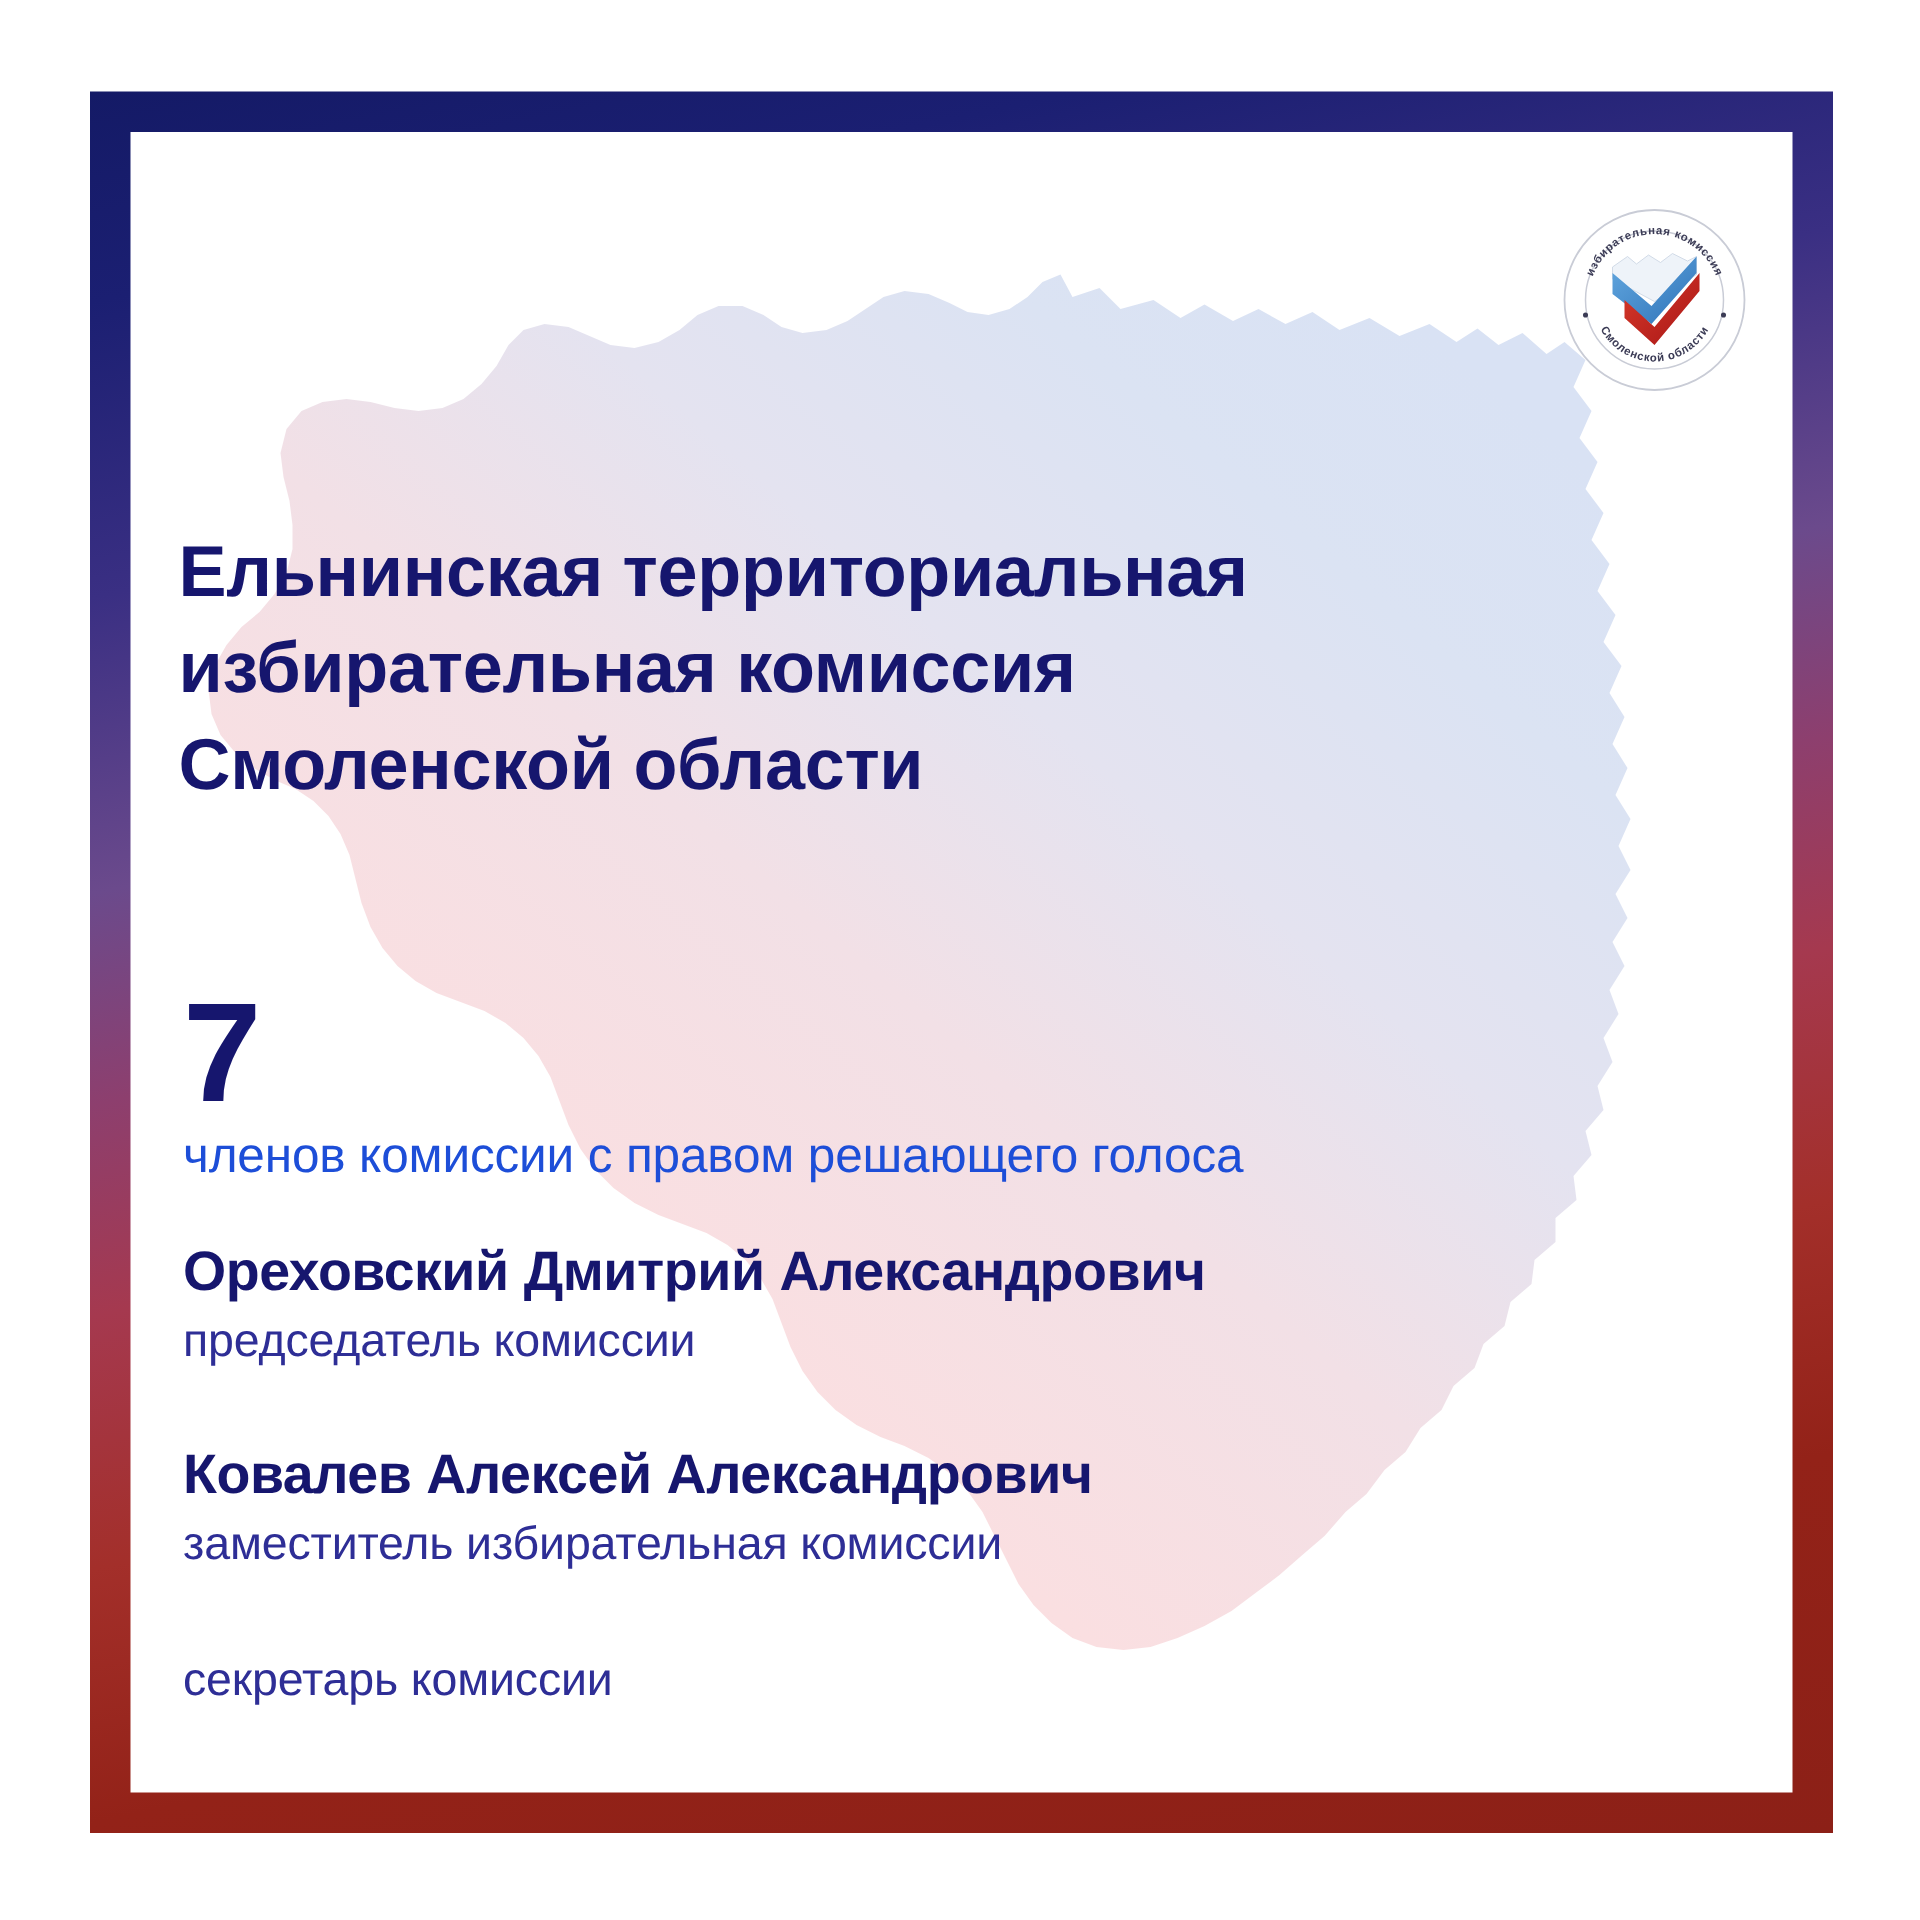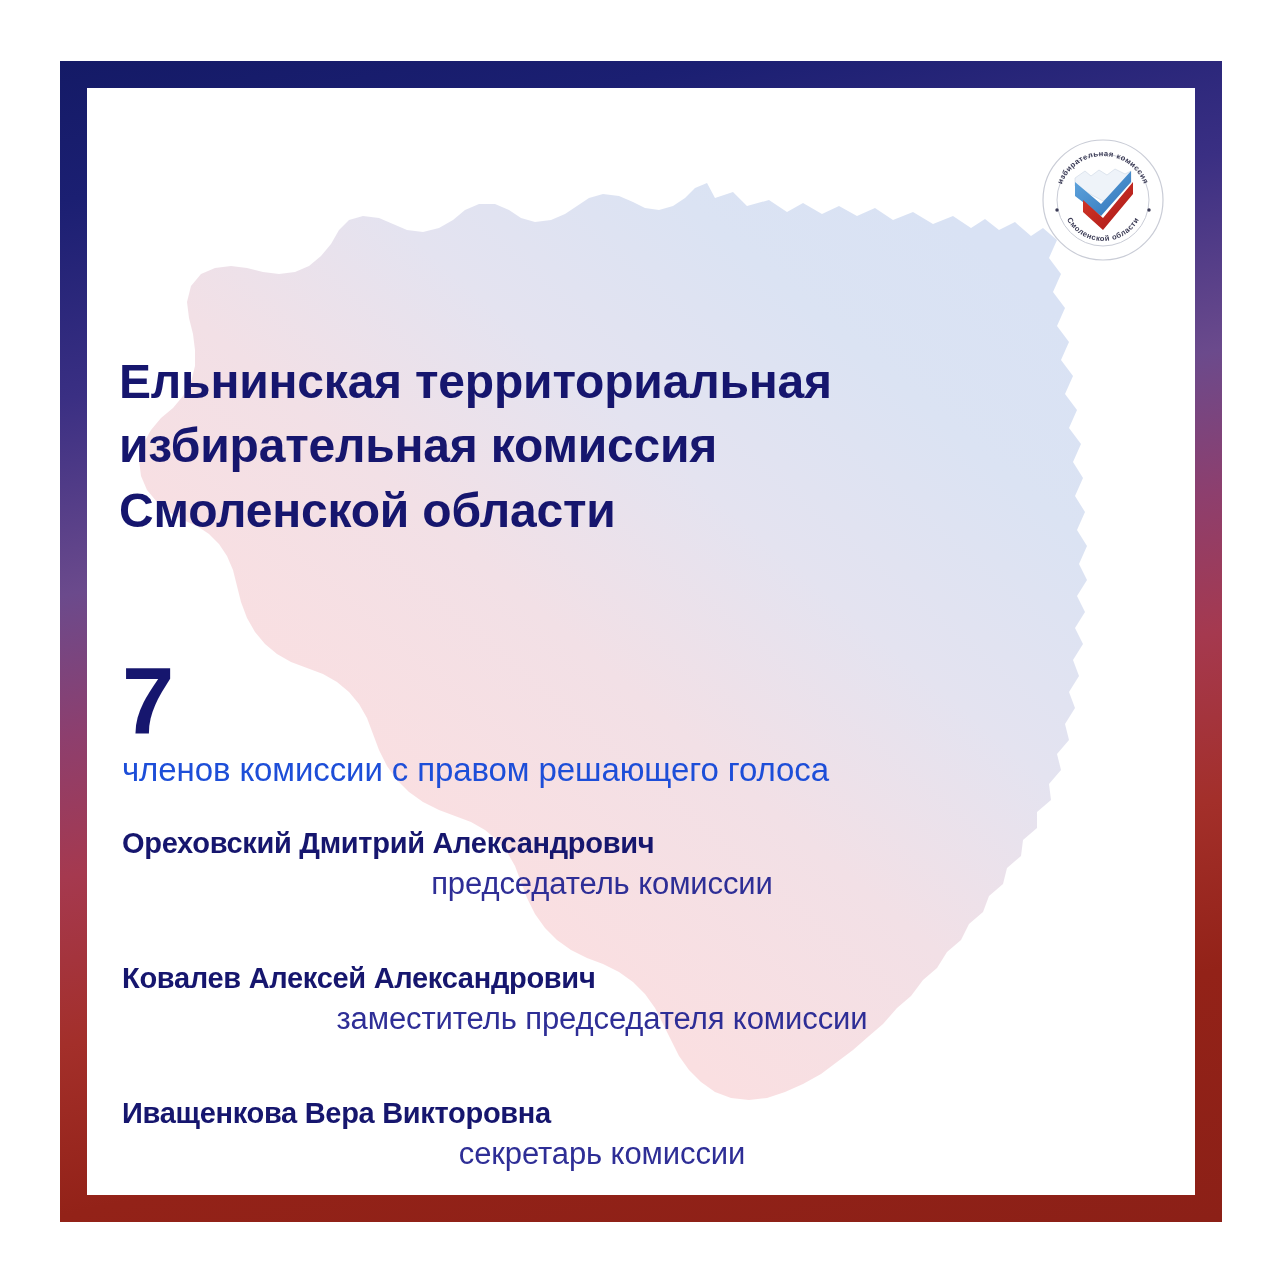--- a/index.html
+++ b/index.html
@@ -120,34 +120,33 @@
     color: #1d4ed8;
     letter-spacing: -0.1px;
   }
 
   .person {
     position: absolute;
     left: 3px;
     width: 960px;
   }
   .person-name {
-    font-size: 29px;
+    font-size: 37px;
     font-weight: bold;
     line-height: 1.18;
     color: #16166e;
     letter-spacing: -0.3px;
   }
   .person-role {
     font-size: 31px;
     font-weight: normal;
     line-height: 1.25;
     color: #2e2e96;
     letter-spacing: -0.1px;
     margin-top: 5px;
-    text-align: center;
   }
   #person-0 { top: 738px; }
   #person-1 { top: 873px; }
   #person-2 { top: 1008px; }
 </style>
 </head>
 <body>
 
 <div id="poster">
 
@@ -257,25 +256,24 @@
 
         <div class="bignum-caption">членов комиссии с правом решающего голоса</div>
 
         <div class="person" id="person-0">
           <div class="person-name">Ореховский Дмитрий Александрович</div>
           <div class="person-role">председатель комиссии</div>
         </div>
 
         <div class="person" id="person-1">
           <div class="person-name">Ковалев Алексей Александрович</div>
-          <div class="person-role">заместитель председателя комиссии</div>
+          <div class="person-role">заместитель избирательная комиссии</div>
         </div>
 
         <div class="person" id="person-2">
-          <div class="person-name">Иващенкова Вера Викторовна</div>
           <div class="person-role">секретарь комиссии</div>
         </div>
 
       </div>
 
     </div>
   </div>
 
 </div>
 

